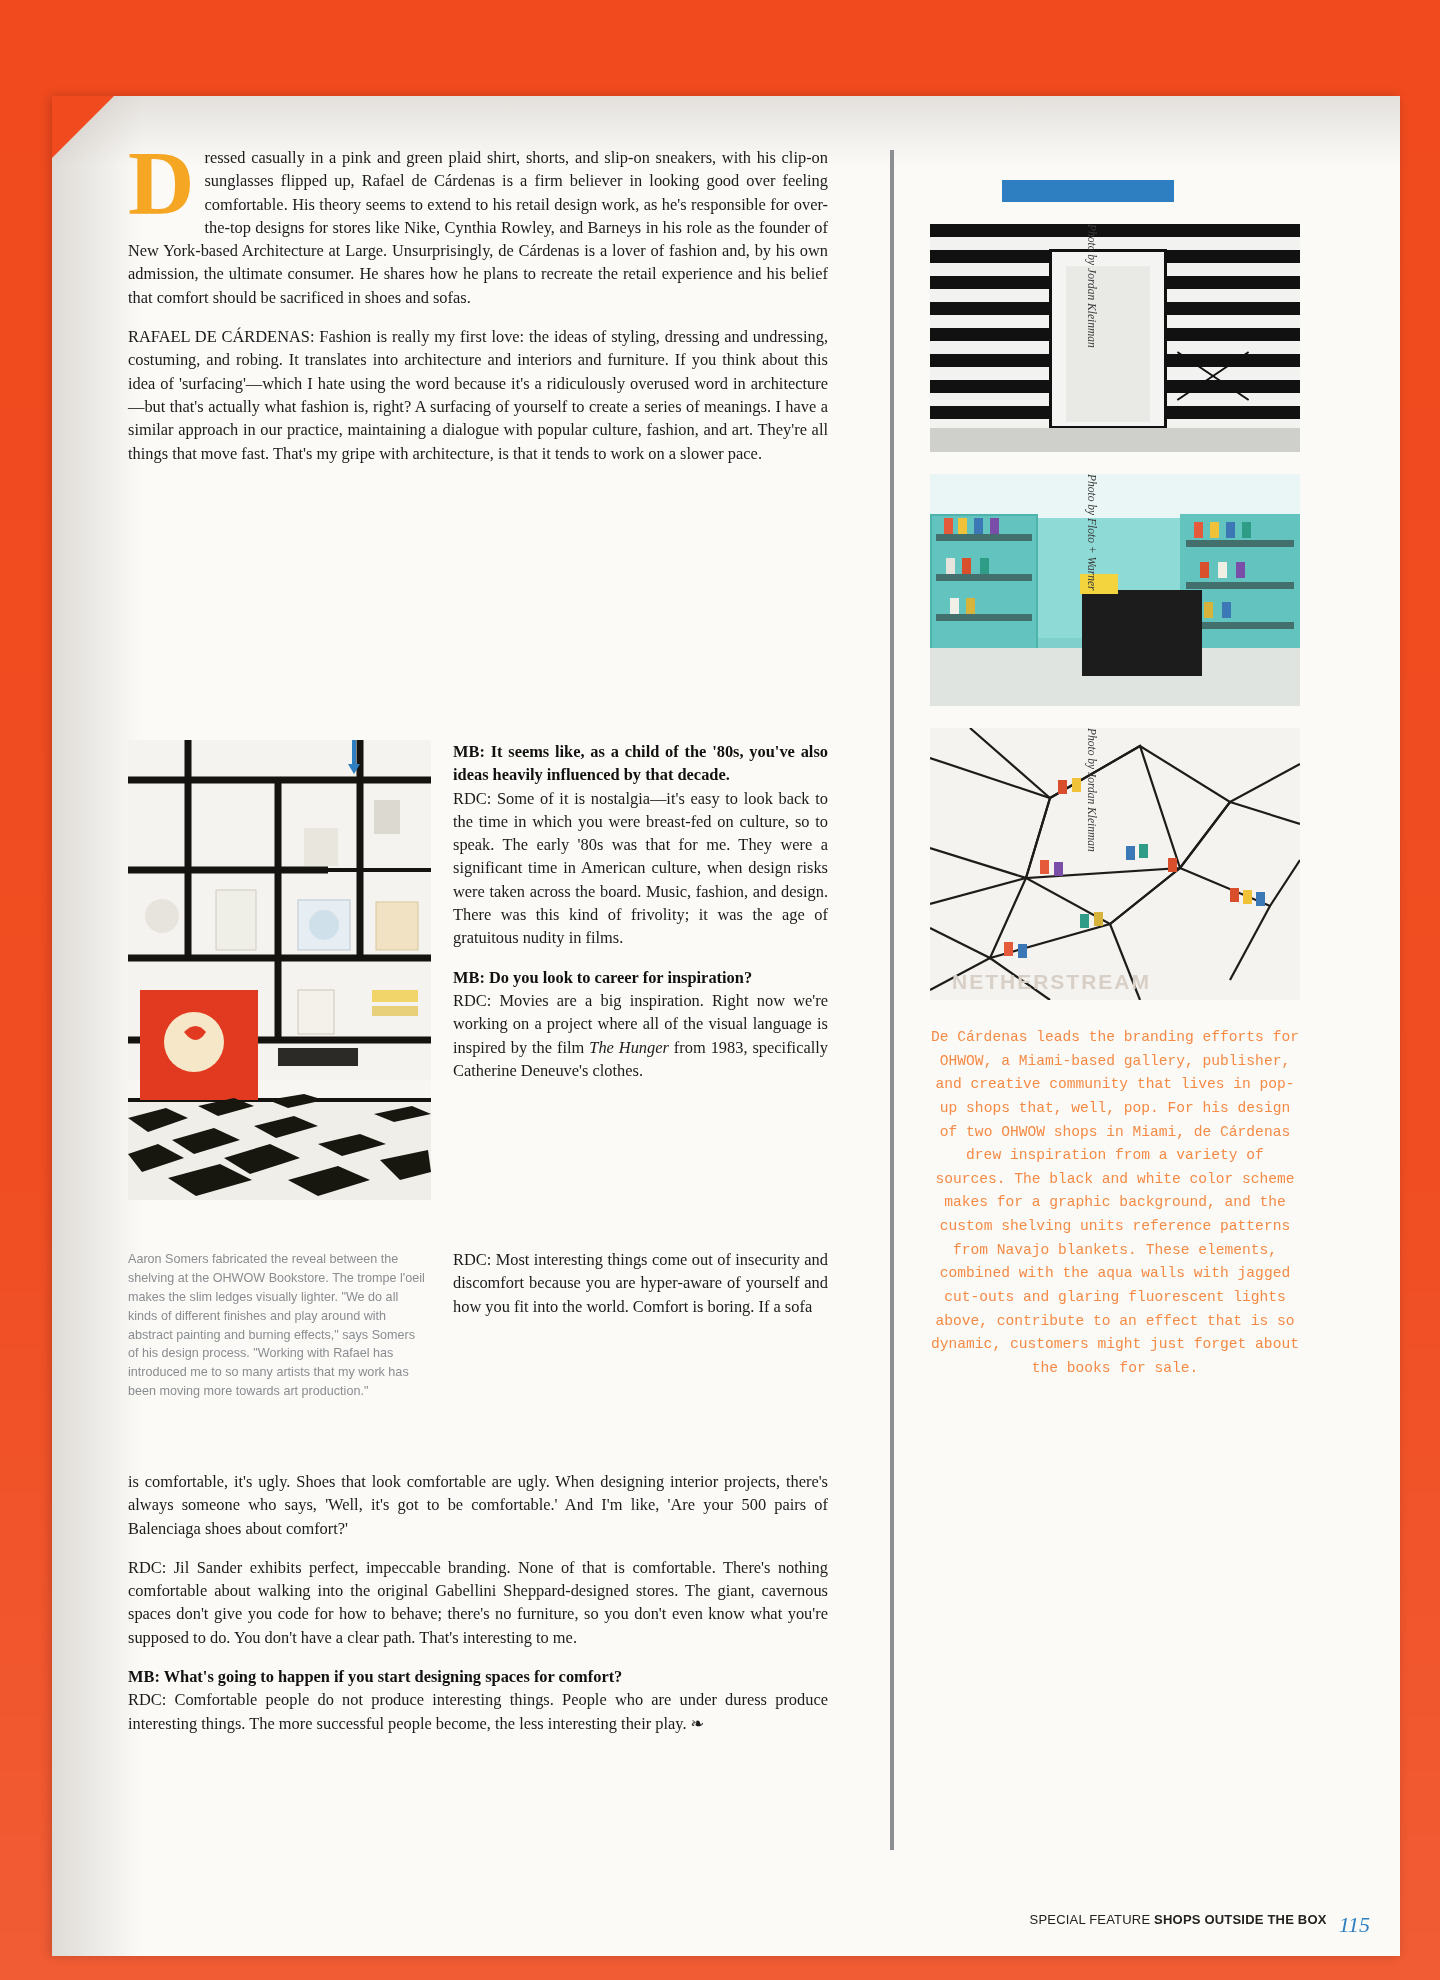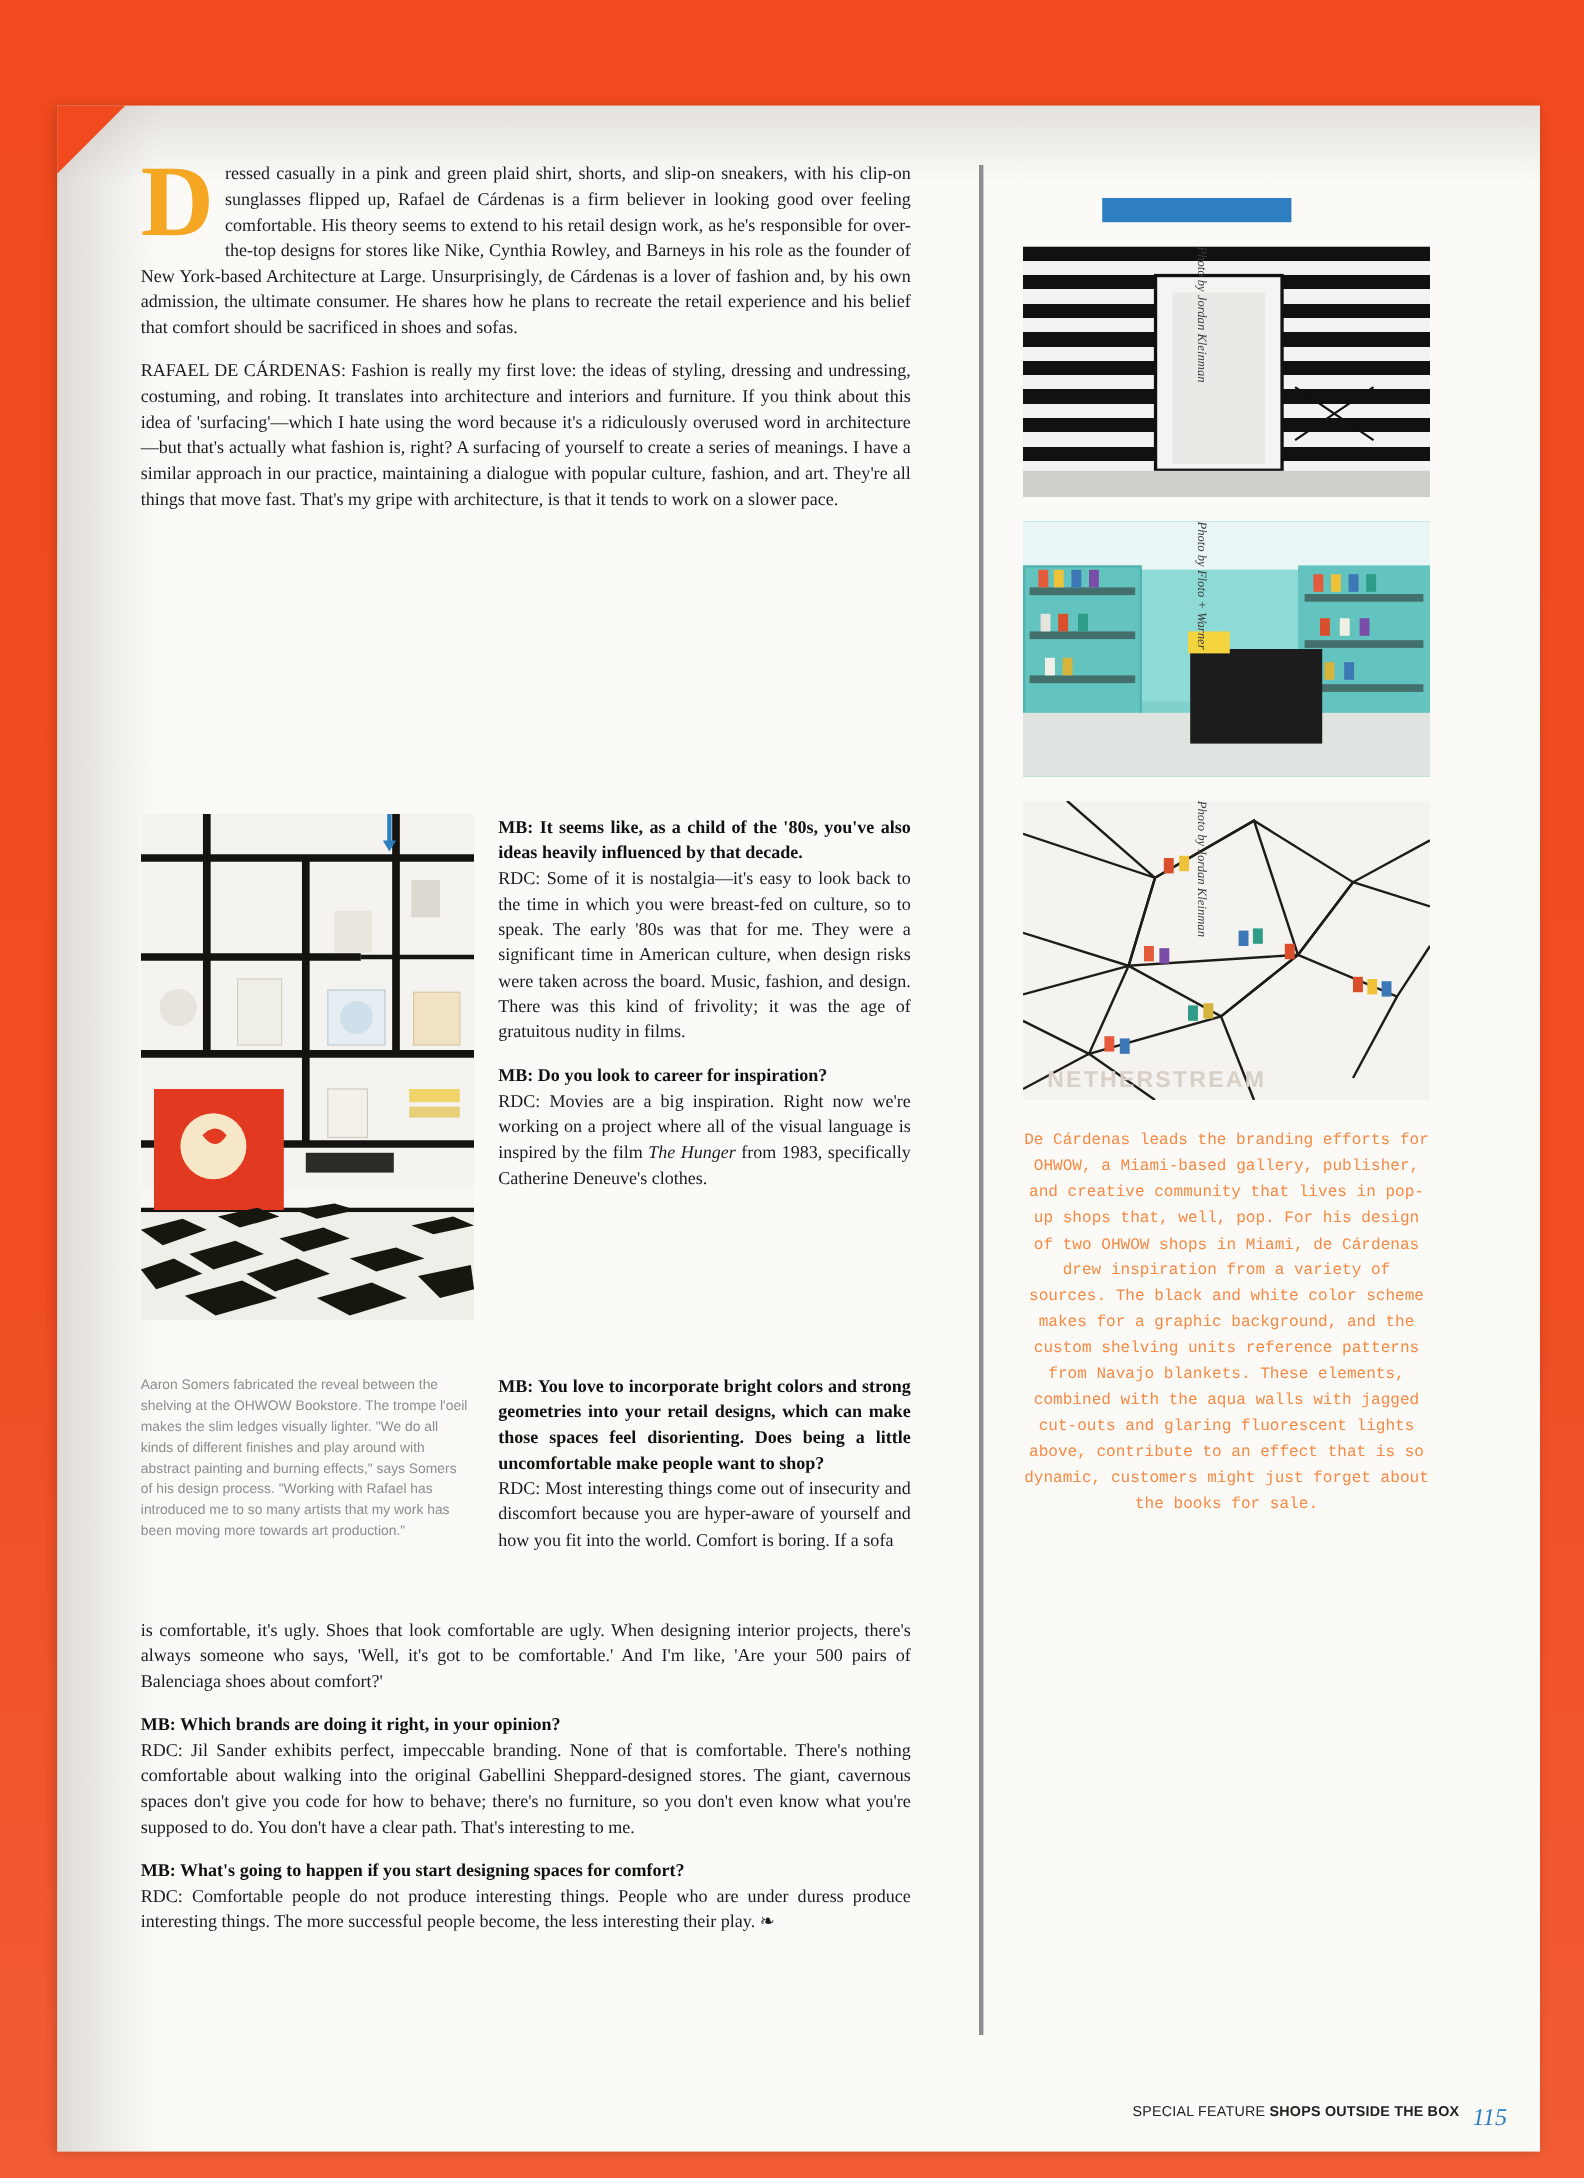--- a/index.html
+++ b/index.html
@@ -408,30 +408,28 @@
     <div class="blockgap"></div>
     <div class="p q">MB: Do you look to career for inspiration?</div>
     <div class="p"><span>RDC: Movies are a big inspiration. Right now we're working on a project where all of the visual language is inspired by the film </span><span class="ital">The Hunger</span><span> from 1983, specifically Catherine Deneuve's clothes.</span></div>
   </div>
 </div>
 
 <div class="col-main" style="top:0;left:0;width:0;height:0;"></div>
 <div class="caption" style="left:128px;">Aaron Somers fabricated the reveal between the shelving at the OHWOW Bookstore. The trompe l'oeil makes the slim ledges visually lighter. "We do all kinds of different finishes and play around with abstract painting and burning effects," says Somers of his design process. "Working with Rafael has introduced me to so many artists that my work has been moving more towards art production."</div>
 
 <div style="position:absolute;left:453px;top:1248px;width:375px;">
-  <div class="p q">MB: You love to incorporate bright colors and strong geometries into your retail designs, which can make those spaces feel disorienting. Does being a little uncomfortable make people want to shop?</div>
   <div class="p" style="text-align:justify;">RDC: Most interesting things come out of insecurity and discomfort because you are hyper-aware of yourself and how you fit into the world. Comfort is boring. If a sofa</div>
 </div>
 
 <div class="col-lower">
   <div class="p">is comfortable, it's ugly. Shoes that look comfortable are ugly. When designing interior projects, there's always someone who says, 'Well, it's got to be comfortable.' And I'm like, 'Are your 500 pairs of Balenciaga shoes about comfort?'</div>
 
   <div class="blockgap"></div>
 
-  <div class="p q">MB: Which brands are doing it right, in your opinion?</div>
   <div class="p">RDC: Jil Sander exhibits perfect, impeccable branding. None of that is comfortable. There's nothing comfortable about walking into the original Gabellini Sheppard-designed stores. The giant, cavernous spaces don't give you code for how to behave; there's no furniture, so you don't even know what you're supposed to do. You don't have a clear path. That's interesting to me.</div>
 
   <div class="blockgap"></div>
 
   <div class="p q">MB: What's going to happen if you start designing spaces for comfort?</div>
   <div class="p"><span>RDC: Comfortable people do not produce interesting things. People who are under duress produce interesting things. The more successful people become, the less interesting their play.</span> <span>❧</span></div>
 </div>
 
 <div class="divider"></div>
 

